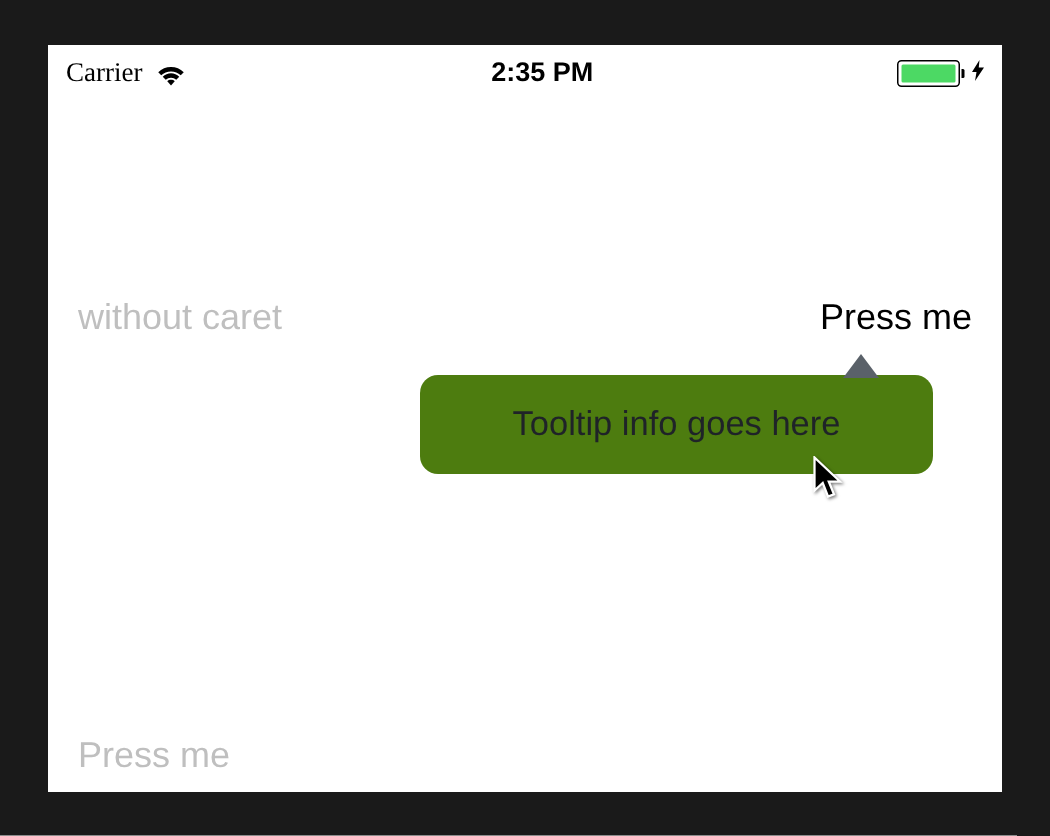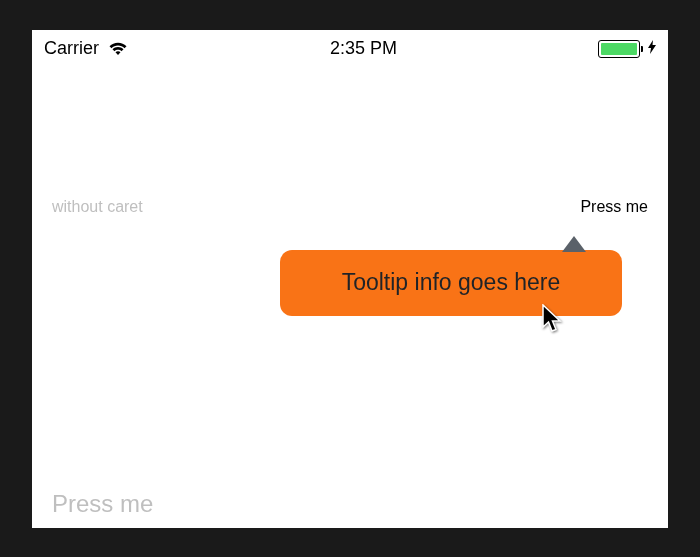--- a/index.html
+++ b/index.html
@@ -22,21 +22,21 @@
     .status-bar {
       height: 38px;
       display: flex;
       align-items: center;
       justify-content: space-between;
       padding: 0 12px;
       font-size: 18px;
       font-weight: 500;
       color: #000;
     }
-    .status-left { display: flex; align-items: center; gap: 8px; }
+    .status-left { display: flex; align-items: flex-end; gap: 8px; font-family: Liberation Serif, serif; }
     .status-right { display: flex; align-items: center; gap: 6px; }
     .wifi-icon svg { display: block; }
     .battery {
       width: 42px;
       height: 18px;
       border: 1.5px solid #000;
       border-radius: 3px;
       position: relative;
       display: flex;
       align-items: center;
@@ -52,54 +52,54 @@
       background: #000;
       border-radius: 0 1px 1px 0;
     }
     .battery-fill {
       background: #4cd964;
       height: 100%;
       width: 100%;
       border-radius: 1px;
     }
     .bolt { font-size: 14px; margin-left: 2px; }
-    .clock { font-weight: 400; }
+    .clock { font-weight: 700; }
     .content {
       position: relative;
       height: calc(100% - 38px);
     }
     .row1 {
       position: absolute;
       top: 130px;
       left: 0;
       right: 0;
       display: flex;
       justify-content: space-between;
       padding: 0 20px;
-      font-size: 16px;
+      font-size: 24px;
     }
     .label-gray { color: #bfbfbf; }
     .label-black { color: #000; }
     .row2 {
       position: absolute;
       bottom: 10px;
       left: 0;
       right: 0;
       display: flex;
       justify-content: space-between;
       padding: 0 20px;
       font-size: 24px;
     }
     .tooltip {
       position: absolute;
       top: 182px;
       left: 248px;
       width: 342px;
       height: 66px;
-      background: #f97316;
+      background: #4d7c0f;
       border-radius: 12px;
       display: flex;
       align-items: center;
       justify-content: center;
       font-size: 23px;
       color: #1f2328;
     }
     .tooltip::before {
       content: "";
       position: absolute;

